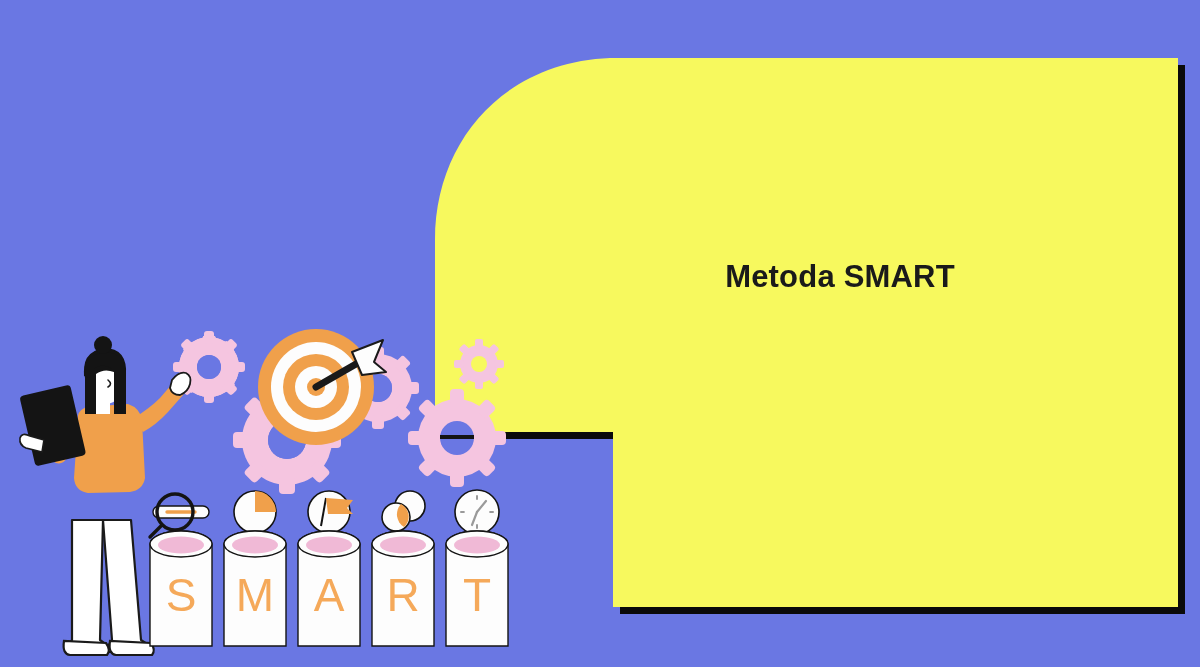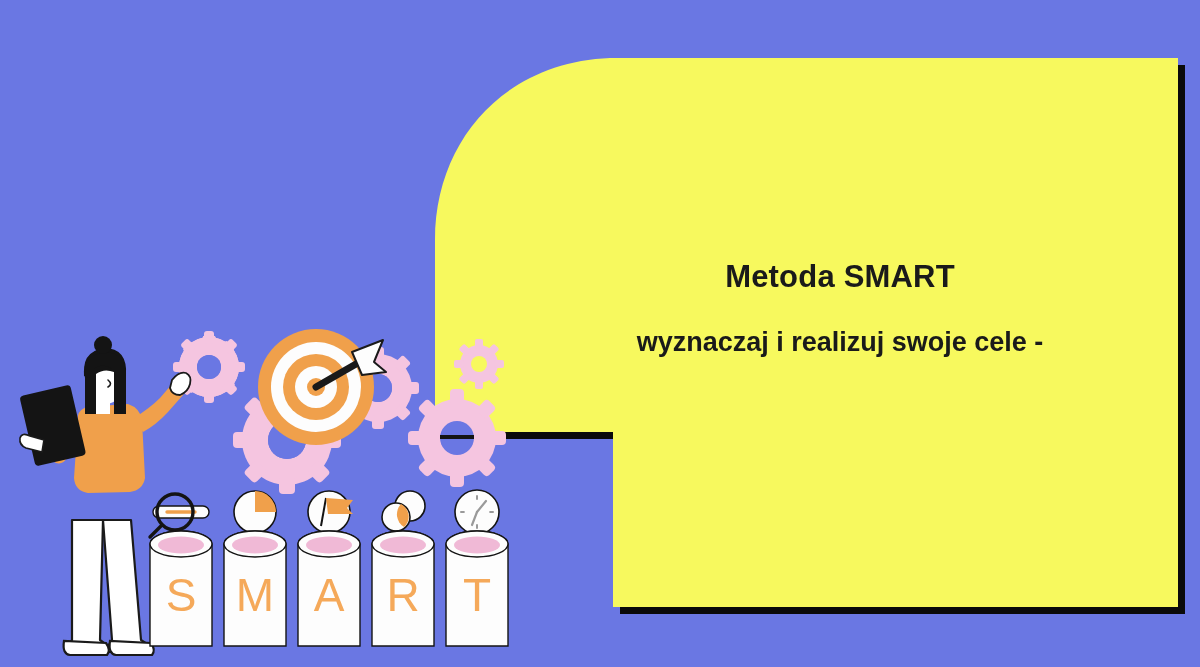--- a/index.html
+++ b/index.html
@@ -20,21 +20,21 @@
     text-align:center;
     color:#1a1a1a;
     z-index:40;
     pointer-events:none;
   }
   .card-title {
     font-size:31px;
     font-weight:bold;
     letter-spacing:0.2px;
     line-height:1.25;
-    margin-bottom:26px;
+    margin-bottom:0;
   }
   .card-sub {
     font-size:27px;
     font-weight:bold;
     line-height:1.42;
   }
 </style>
 </head>
 <body>
 
@@ -271,16 +271,15 @@
          A 31 13 0 0 0 446 544 Z" fill="#fdfdfd" stroke="#141414" stroke-width="1.4"></path>
           <ellipse cx="477" cy="544" rx="31" ry="13" fill="#fdfdfd" stroke="#141414" stroke-width="1.4"></ellipse>
           <ellipse cx="477" cy="545" rx="23" ry="8.5" fill="#f0b9d6"></ellipse>
           <text x="477" y="611" text-anchor="middle" font-family="&quot;Liberation Sans&quot;, sans-serif" font-size="46" fill="#f5a95a">T</text>
         </g>
       </g>
   </svg>
 
   <div class="card-text">
     <div class="card-title">Metoda SMART</div>
-    <div class="card-sub">wyznaczaj i realizuj swoje cele -</div>
   </div>
 
 </div>
 
 </body></html>

